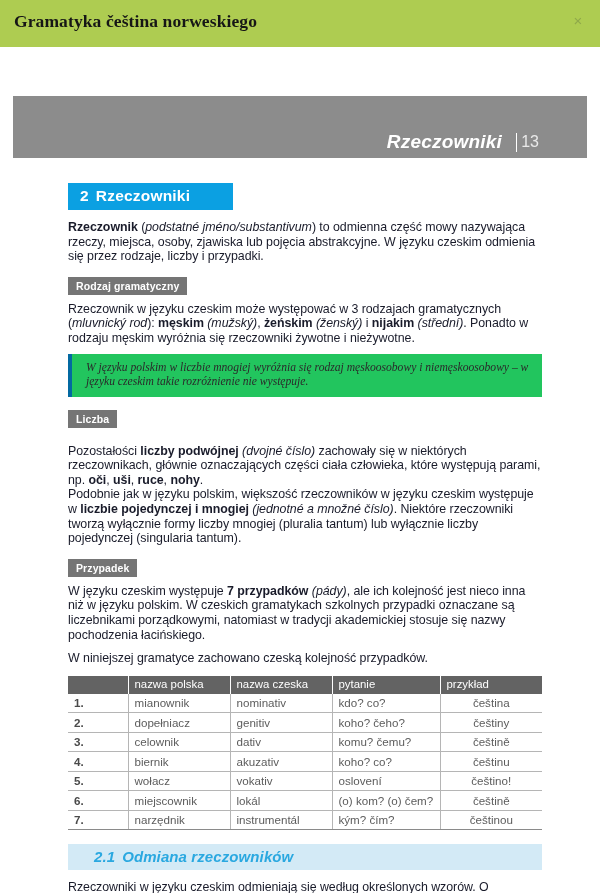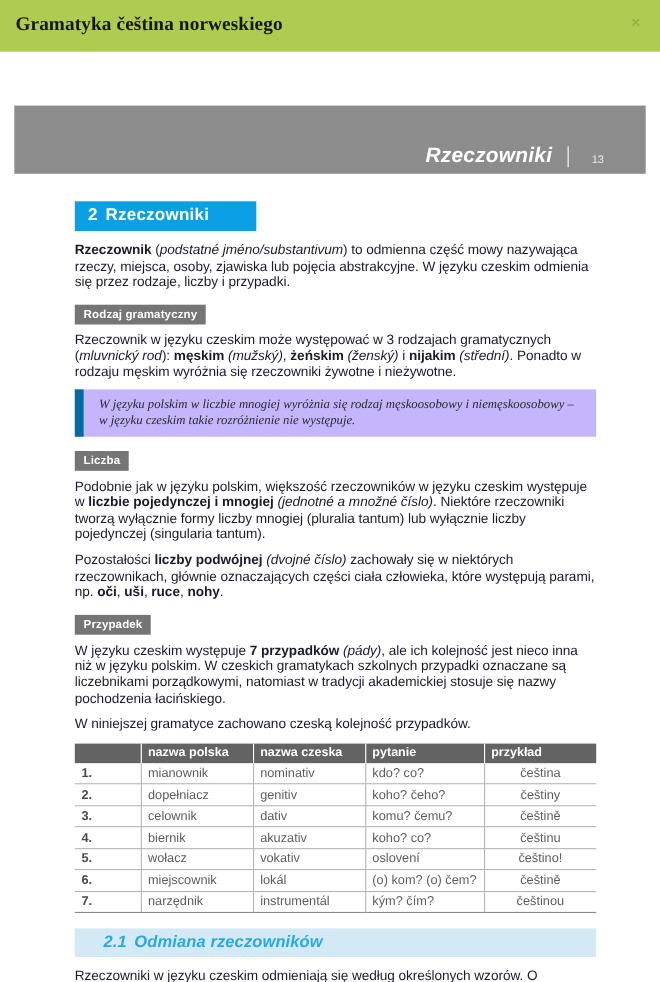--- a/index.html
+++ b/index.html
@@ -84,23 +84,23 @@
   .runhead-rule {
     position: absolute;
     right: 70px;
     bottom: 6px;
     width: 1.5px;
     height: 19px;
     background: #ffffff;
   }
   .runhead-page {
     position: absolute;
-    right: 38px;
+    right: 48px;
     bottom: 7px;
-    font-size: 10px;
+    font-size: 16px;
     color: #e9e9e9;
   }
 
   
   .content {
     position: absolute;
     left: 68px;
     top: 102px;
     width: 474px;
   }
@@ -136,42 +136,42 @@
     background: #757575;
     color: #ffffff;
     font-weight: bold;
     font-size: 10.5px;
     padding: 2.5px 8px 3px 8px;
     letter-spacing: 0.1px;
   }
 
   
   .note {
-    background: #c4b5fd;
-    border-left: 8px solid #0369a1;
+    background: #22c55e;
+    border-left: 4px solid #0369a1;
     padding: 7px 12px 8px 14px;
     font-family: "Liberation Serif", serif;
     font-style: italic;
     font-size: 11.6px;
     line-height: 14px;
     color: #2a2a2a;
     box-sizing: border-box;
   }
 
   
   table.cases {
     border-collapse: collapse;
     width: 474px;
     font-size: 11.6px;
     table-layout: fixed;
   }
   table.cases th {
     background: #636363;
     color: #ffffff;
-    font-weight: bold;
+    font-weight: normal;
     text-align: left;
     padding: 2.5px 6px 3.5px 6px;
     border-right: 1.5px solid #ffffff;
     font-size: 11.4px;
   }
   table.cases th:last-child { border-right: none; }
   table.cases td {
     color: #5c5c5c;
     padding: 2.5px 6px 3px 6px;
     border-bottom: 1px solid #b5b5b5;
@@ -241,22 +241,22 @@
       <div class="note">
         <span>W języku polskim w liczbie mnogiej wyróżnia się rodzaj męskoosobowy i niemęskoosobowy – w języku czeskim takie rozróżnienie nie występuje.</span>
       </div>
     </div>
 
     <div class="spacer-12"></div>
 
     <div>
       <span class="badge">Liczba</span>
       <div class="spacer-7"></div>
+      <p class="body gap"><span>Pozostałości </span><span class="b">liczby podwójnej</span><span class="i"> (dvojné číslo)</span><span> zachowały się w niektórych rzeczownikach, głównie oznaczających części ciała człowieka, które występują parami, np. </span><span class="b">oči</span>, <span class="b">uši</span>, <span class="b">ruce</span>, <span class="b">nohy</span><span>.</span></p>
       <p class="body"><span>Podobnie jak w języku polskim, większość rzeczowników w języku czeskim występuje w </span><span class="b">liczbie pojedynczej i mnogiej</span><span class="i"> (jednotné a množné číslo)</span><span>. Niektóre rzeczowniki tworzą wyłącznie formy liczby mnogiej (pluralia tantum) lub wyłącznie liczby pojedynczej (singularia tantum).</span></p>
-      <p class="body gap"><span>Pozostałości </span><span class="b">liczby podwójnej</span><span class="i"> (dvojné číslo)</span><span> zachowały się w niektórych rzeczownikach, głównie oznaczających części ciała człowieka, które występują parami, np. </span><span class="b">oči</span>, <span class="b">uši</span>, <span class="b">ruce</span>, <span class="b">nohy</span><span>.</span></p>
     </div>
 
     <div class="spacer-12"></div>
 
     <div>
       <span class="badge">Przypadek</span>
       <div class="spacer-7"></div>
       <p class="body"><span>W języku czeskim występuje </span><span class="b">7 przypadków</span><span class="i"> (pády)</span><span>, ale ich kolejność jest nieco inna niż w języku polskim. W czeskich gramatykach szkolnych przypadki oznaczane są liczebnikami porządkowymi, natomiast w tradycji akademickiej stosuje się nazwy pochodzenia łacińskiego.</span></p>
       <p class="body gap">W niniejszej gramatyce zachowano czeską kolejność przypadków.</p>
     </div>

